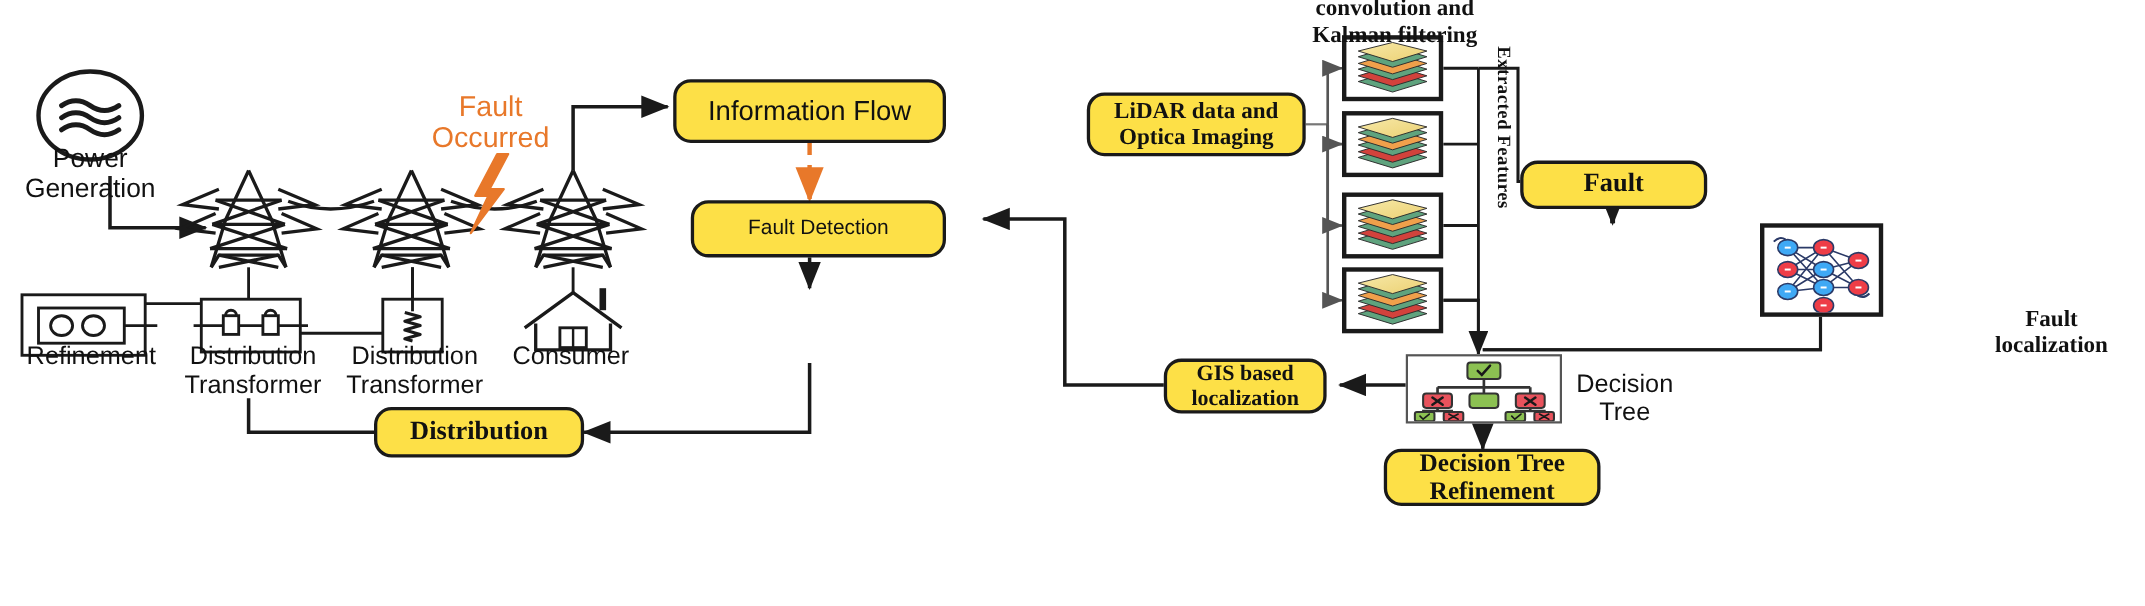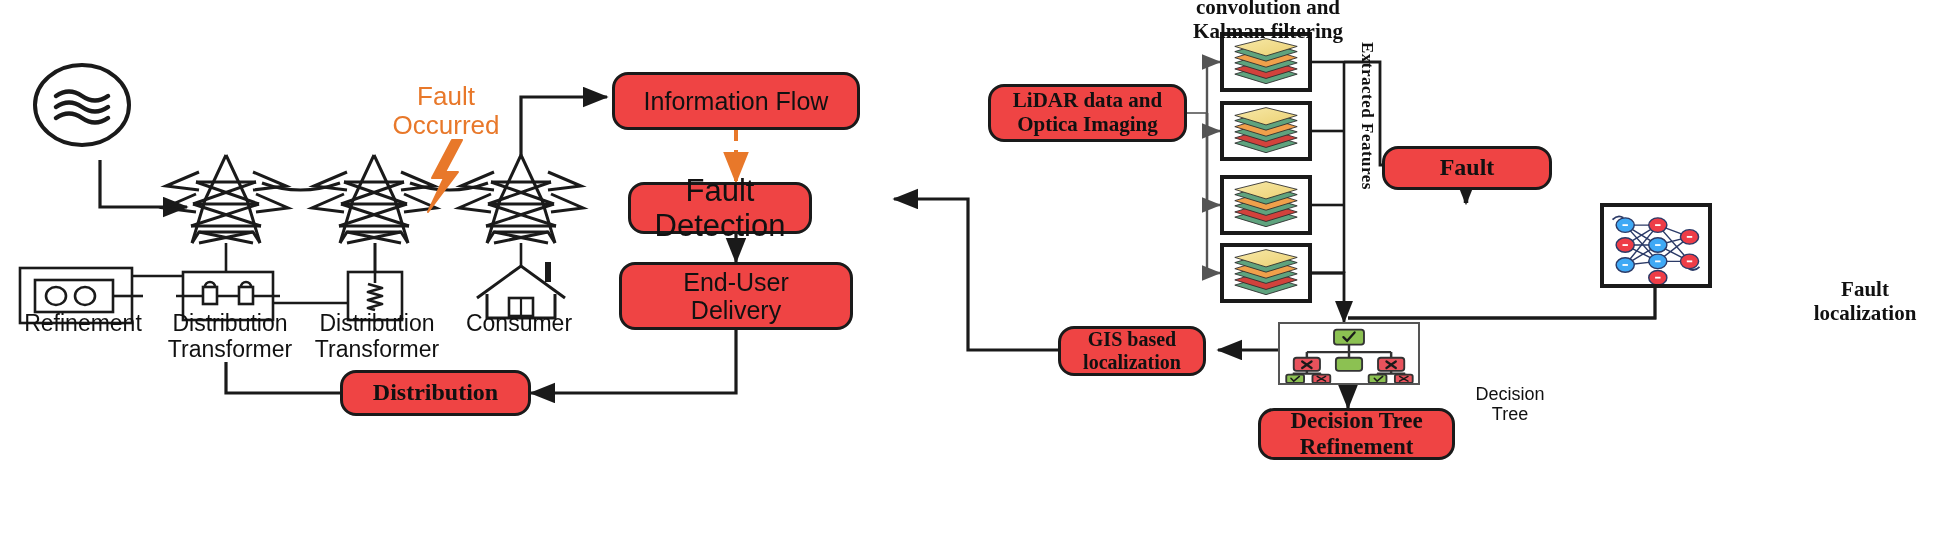--- a/index.html
+++ b/index.html
@@ -4,21 +4,21 @@
 <style>
   html,body{margin:0;padding:0;background:#ffffff;}
   body{width:1950px;height:551px;position:relative;overflow:hidden;
        font-family:"Liberation Sans",sans-serif;color:#111;}
   #stage{position:absolute;left:0;top:0;width:1950px;height:551px;}
   svg.layer{position:absolute;left:0;top:0;width:1950px;height:551px;overflow:visible;}
   .lbl{position:absolute;white-space:pre;line-height:1.12;}
   .sans{font-family:"Liberation Sans",sans-serif;}
   .serif{font-family:"Liberation Serif",serif;font-weight:bold;}
   .ctr{text-align:center;transform:translateX(-50%);}
-  .rbox{position:absolute;border:3px solid #1a1a1a;border-radius:16px;background:#ef4444;
+  .rbox{position:absolute;border:3px solid #1a1a1a;border-radius:16px;background:#fde047;
         display:flex;align-items:center;justify-content:center;text-align:center;
         line-height:1.14;box-sizing:border-box;}
   .sqbox{position:absolute;border:4px solid #1a1a1a;background:#fff;box-sizing:border-box;}
   .thinbox{position:absolute;border:2px solid #555;background:#fff;box-sizing:border-box;}
   .vert{writing-mode:vertical-rl;text-orientation:mixed;}
 </style>
 </head>
 <body>
 
 <div id="stage">
@@ -276,28 +276,24 @@
         <path d="M37,56 L46,61 M46,56 L37,61"></path>
         <path d="M125,56 L134,61 M134,56 L125,61"></path>
       </g>
     </svg>
   </div>
 
   <div class="rbox sans" style="left:612px;top:72px;width:248px;height:58px;font-size:25px;">
     <span>Information Flow</span>
   </div>
 
-  <div class="rbox sans" style="left:628px;top:182px;width:184px;height:52px;font-size:31px;">
+  <div class="rbox sans" style="left:628px;top:182px;width:232px;height:52px;font-size:19px;">
     <span>Fault Detection</span>
   </div>
 
-  <div class="rbox sans" style="left:619px;top:262px;width:234px;height:68px;font-size:25px;white-space:pre-line;">
-    <span>End-User
-Delivery</span>
-  </div>
 
   <div class="rbox serif" style="left:340px;top:370px;width:191px;height:46px;font-size:24px;">
     <span>Distribution</span>
   </div>
 
   <div class="rbox serif" style="left:988px;top:84px;width:199px;height:58px;font-size:21px;white-space:pre-line;">
     <span>LiDAR data and
 Optica Imaging</span>
   </div>
 
@@ -308,20 +304,22 @@
   <div class="rbox serif" style="left:1058px;top:326px;width:148px;height:50px;font-size:20px;white-space:pre-line;">
     <span>GIS based
 localization</span>
   </div>
 
   <div class="rbox serif" style="left:1258px;top:408px;width:197px;height:52px;font-size:23px;white-space:pre-line;">
     <span>Decision Tree
 Refinement</span>
   </div>
 
+  <div class="lbl sans ctr" style="left:82px;top:132px;font-size:24px;">Power
+Generation</div>
 
   <div class="lbl sans ctr" style="left:83px;top:311px;font-size:23px;">Refinement</div>
 
   <div class="lbl sans ctr" style="left:230px;top:311px;font-size:23px;">Distribution
 Transformer</div>
 
   <div class="lbl sans ctr" style="left:377px;top:311px;font-size:23px;">Distribution
 Transformer</div>
 
   <div class="lbl sans ctr" style="left:519px;top:311px;font-size:23px;">Consumer</div>
@@ -330,16 +328,16 @@
 Occurred</div>
 
   <div class="lbl serif ctr" style="left:1268px;top:-4px;font-size:21px;">convolution and
 Kalman filtering</div>
 
   <div class="lbl serif vert" style="left:1358px;top:42px;font-size:17px;letter-spacing:0.5px;">Extracted Features</div>
 
   <div class="lbl serif ctr" style="left:1865px;top:278px;font-size:21px;">Fault
 localization</div>
 
-  <div class="lbl sans ctr" style="left:1510px;top:336px;font-size:18px;margin-top:48px;">Decision
+  <div class="lbl sans ctr" style="left:1477px;top:336px;font-size:23px;">Decision
 Tree</div>
 
 </div>
 
 </body></html>

